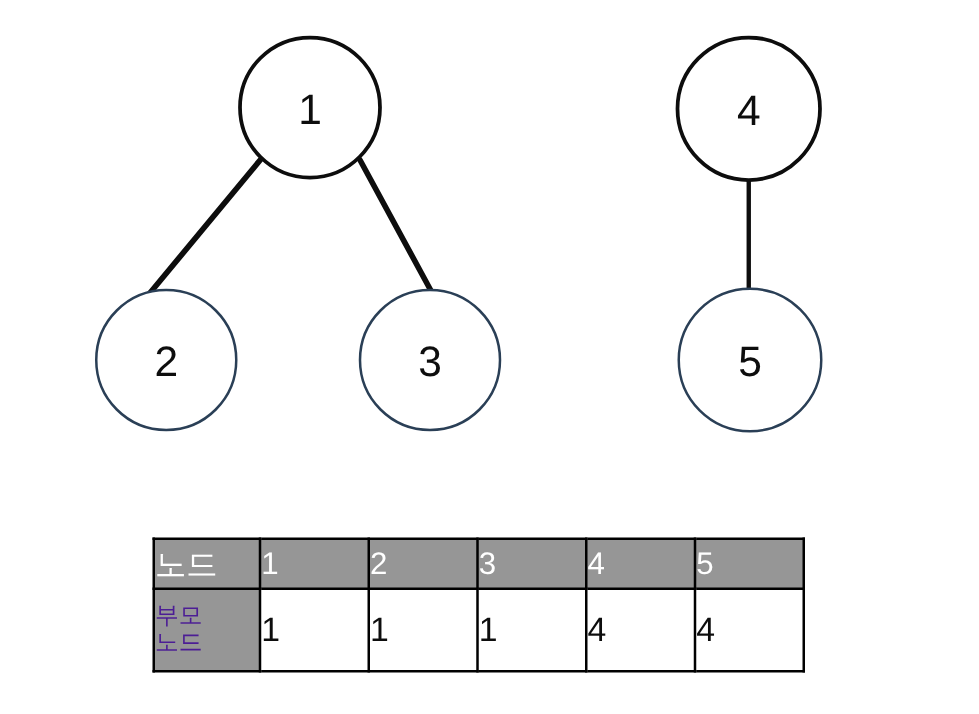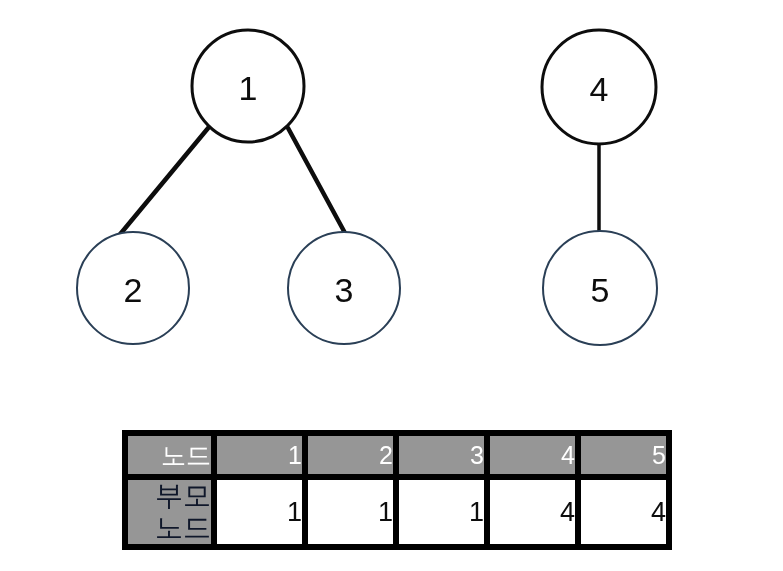--- a/index.html
+++ b/index.html
@@ -39,24 +39,24 @@
     top: 430px;
   }
 
   table#parent-table {
     border-collapse: collapse;
     table-layout: fixed;
   }
 
   table#parent-table td,
   table#parent-table th {
-    border: 6px solid #000000;
+    border: 2px solid #000000;
     padding: 0;
     margin: 0;
-    text-align: right;
+    text-align: left;
     vertical-align: middle;
     font-family: "Liberation Sans", sans-serif;
     font-weight: normal;
   }
 
   .col-head {
     width: 83px;
   }
   .col-data {
     width: 85px;
@@ -66,22 +66,22 @@
   tr.head-row th {
     height: 38px;
     background: #969696;
     color: #ffffff;
     font-size: 25px;
   }
 
   tr.body-row td.row-head {
     height: 64px;
     background: #969696;
-    color: #0f172a;
-    font-size: 28px;
+    color: #4c1d95;
+    font-size: 19px;
     line-height: 1.15;
   }
 
   tr.body-row td.data-cell {
     height: 64px;
     background: #ffffff;
     color: #0d0d0d;
     font-size: 27px;
   }
 

